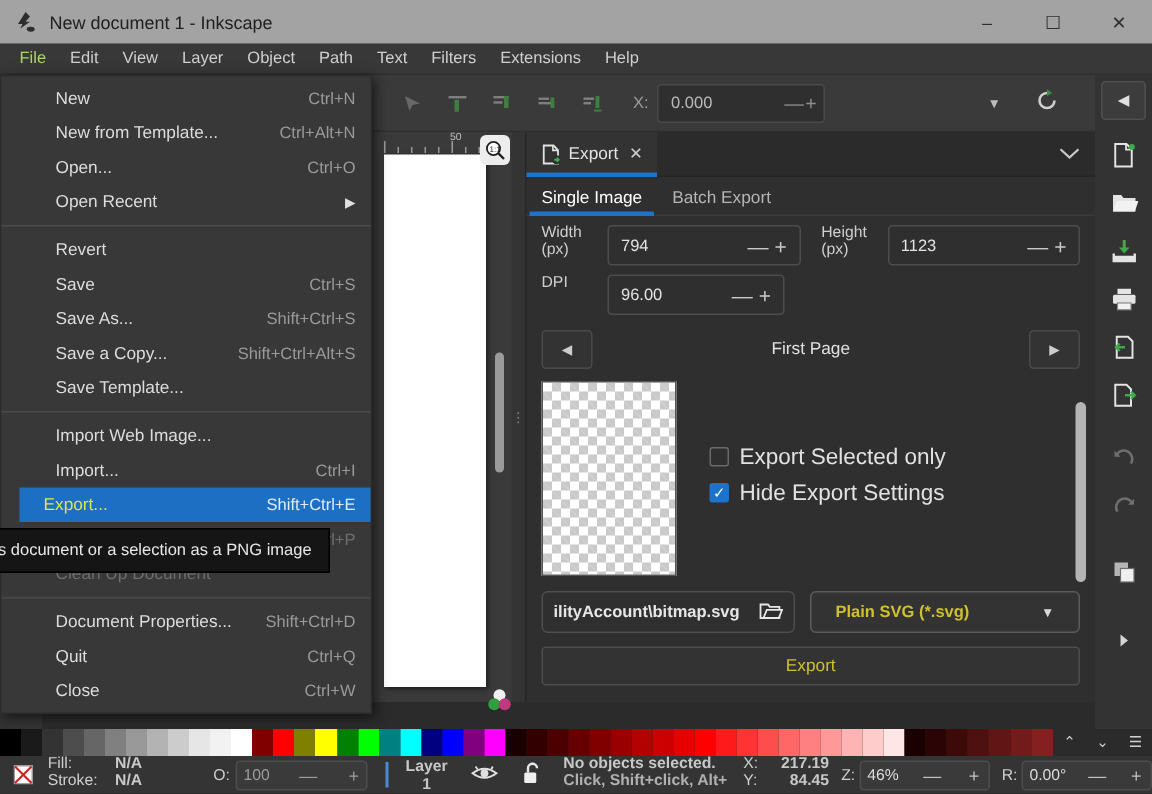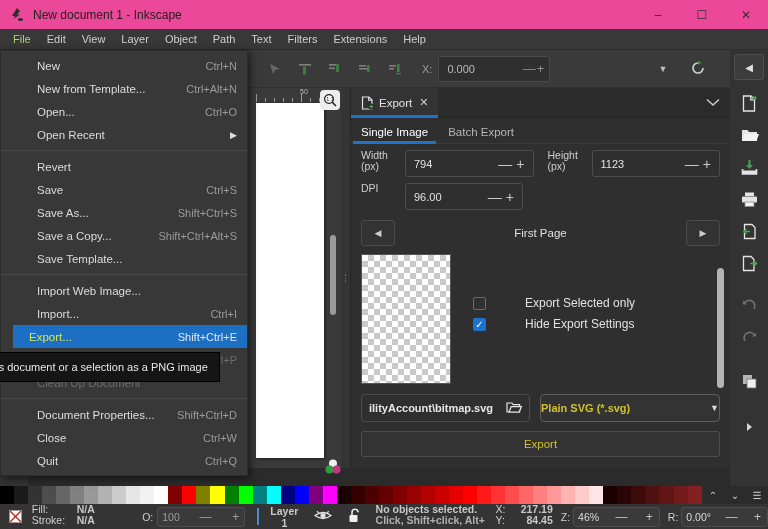--- a/index.html
+++ b/index.html
@@ -7,21 +7,21 @@
   body {
     font-family: "Liberation Sans", sans-serif;
     font-size: 11px;
     background:#2b2b2b;
     color:#d6d6d6;
     position:relative;
   }
 
   
   #titlebar {
-    height:29px; background:#ec4899; color:#1a1a1a;
+    height:29px; background:#a3a3a3; color:#1a1a1a;
     display:flex; align-items:center; position:relative;
   }
   #titlebar .app-icon { width:16px; height:16px; margin:0 8px 0 9px; position:relative; }
   #titlebar .title-text { font-size:12px; color:#202020; }
   #win-buttons { margin-left:auto; display:flex; height:29px; }
   #win-buttons div {
     width:44px; height:29px; display:flex; align-items:center; justify-content:center;
     font-size:12px; color:#303030;
   }
 
@@ -172,38 +172,38 @@
     background-size:12px 12px; background-position:0 0,6px 6px; background-color:#ffffff;
     border:1px solid #555;
   }
   #checks { margin-left:22px; padding-top:42px; }
   .chk-row { display:flex; align-items:center; margin-bottom:7px; }
   .chk {
     width:13px; height:13px; border:1px solid #6a6a6a; border-radius:2px; background:#2f2f2f;
     margin-right:7px; display:flex; align-items:center; justify-content:center;
   }
   .chk.on { background:#1d72c9; border-color:#1d72c9; color:#fff; font-size:10px; }
-  .chk-row .lab { font-size:12px; color:#e2e2e2;margin-left:32px; }
+  .chk-row .lab { font-size:15px; color:#e2e2e2; }
 
   #dock-vscroll {
     position:absolute; right:6px; top:180px; width:7px; height:120px;
     background:#b4b4b4; border-radius:4px;
   }
 
   #filerow { display:flex; align-items:center; padding:10px 10px 0 10px;font-weight:bold; }
   .file-input {
     flex:1; height:28px; background:#2f2f2f; border:1px solid #4d4d4d; border-radius:4px;
     display:flex; align-items:center; padding:0 7px; color:#e7e7e7; font-size:11px;
     overflow:hidden; white-space:nowrap;
   }
   .file-input .fname { flex:1; }
   .fmt-select {
     width:180px; height:28px; margin-left:10px; background:#333333;
     border:1px solid #5c5c5c; border-radius:4px;
-    display:flex; align-items:center; padding:0 0; color:#cfc12e; font-size:11px;
+    display:flex; align-items:center; padding:0 16px; color:#cfc12e; font-size:11px;
   }
   .fmt-select .caret { margin-left:auto; color:#d9d9d9; font-size:9px; }
 
   #exportbtn {
     margin:9px 10px 0 10px; height:26px; background:#333333; border:1px solid #4d4d4d;
     border-radius:3px; display:flex; align-items:center; justify-content:center;
     color:#cfc12e; font-size:11.5px;
   }
 
   
@@ -594,26 +594,26 @@
   <div class="menu-row disabled">
     <span class="label">Clean Up Document</span>
     <span class="accel"></span>
   </div>
   <div class="menu-sep"></div>
   <div class="menu-row">
     <span class="label">Document Properties...</span>
     <span class="accel">Shift+Ctrl+D</span>
   </div>
   <div class="menu-row">
+    <span class="label">Quit</span>
+    <span class="accel">Ctrl+Q</span>
+  </div>
+  <div class="menu-row">
     <span class="label">Close</span>
     <span class="accel">Ctrl+W</span>
-  </div>
-  <div class="menu-row">
-    <span class="label">Quit</span>
-    <span class="accel">Ctrl+Q</span>
   </div>
 </div>
 
 <div id="tooltip">is document or a selection as a PNG image</div>
 
 <div id="palette">
     <div class="sw" style="background: rgb(0, 0, 0); width: 14.04px;"></div>
     <div class="sw" style="background: rgb(26, 26, 26); width: 14.04px;"></div>
     <div class="sw" style="background: rgb(51, 51, 51); width: 14.04px;"></div>
     <div class="sw" style="background: rgb(77, 77, 77); width: 14.04px;"></div>

